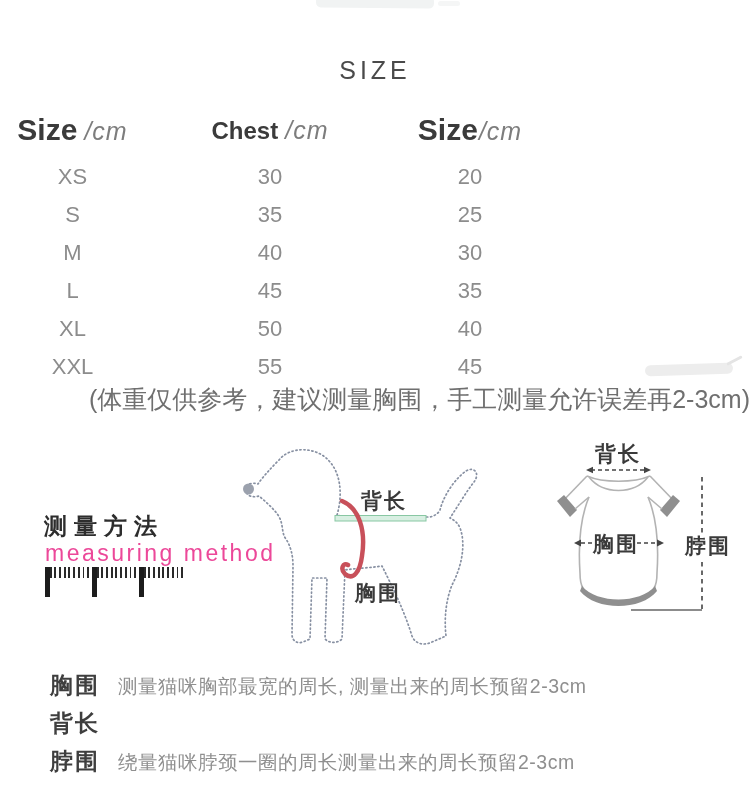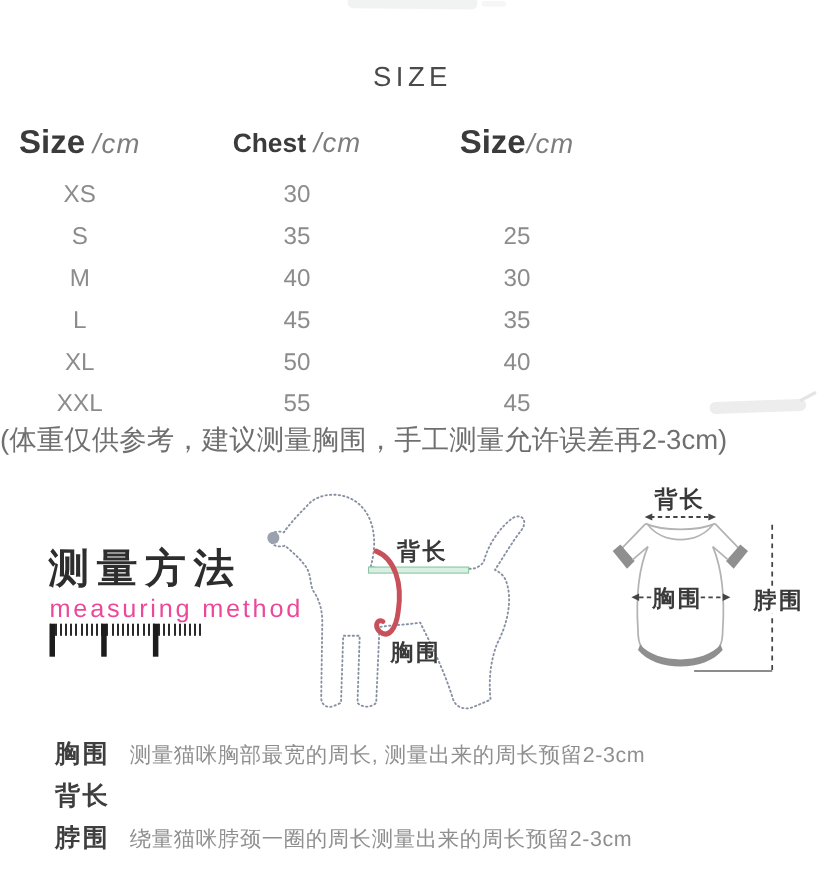--- a/index.html
+++ b/index.html
@@ -15,25 +15,25 @@
 
   .size-table{left:0;top:108px;width:545px;}
   .trow{display:grid;grid-template-columns:145px 250px 150px;height:38px;align-items:center;text-align:center;}
   .thead{height:44px;margin-bottom:6px;}
   .hname{font-weight:700;font-size:30px;color:#3b3b3b;}
   .c-chest .hname{font-size:24px;}
   .hunit{font-size:25px;font-weight:400;color:#7d7d7d;margin-left:7px;letter-spacing:1px;font-style:italic;}
   .c-back .hunit{margin-left:1px;}
   .tcell{font-size:22px;color:#8c8c8c;}
 
-  .table-note{left:0;top:383px;width:750px;text-align:left;font-size:25px;color:#6f6f6f;}
+  .table-note{left:0;top:383px;width:750px;text-align:right;font-size:25px;color:#6f6f6f;}
   .note-smudge{left:645px;top:364px;width:88px;height:11px;background:#ededed;border-radius:6px;transform:rotate(-2deg);}
   .note-smudge2{left:726px;top:359px;width:17px;height:3px;background:#e4e4e4;border-radius:2px;transform:rotate(-28deg);}
 
-  .method-zh{left:44px;top:492px;font-size:37px;font-weight:700;color:#2d2d2d;letter-spacing:7px;}
+  .method-zh{left:44px;top:511px;font-size:23px;font-weight:700;color:#2d2d2d;letter-spacing:7px;}
   .method-en{left:45px;top:540px;font-size:23px;color:#ec4899;letter-spacing:2.5px;}
   .ruler-wrap{left:45px;top:567px;width:141px;height:30px;}
   .ruler-ticks{position:absolute;left:0;top:0;width:141px;height:11px;
     background:repeating-linear-gradient(90deg,#2a2a2a 0 1.8px,transparent 1.8px 4.7px);}
   .ruler-bar{position:absolute;top:0;width:5px;height:30px;background:#1c1c1c;}
   .rb1{left:0;} .rb2{left:47px;} .rb3{left:94px;}
 
   .dog-svg{left:232px;top:438px;}
   .shirt-svg{left:545px;top:438px;}
   .svg-label{font-size:21px;font-weight:600;fill:#3a3a3a;letter-spacing:2px;
@@ -55,20 +55,21 @@
 
 <div class="abs size-table">
   <div class="trow thead">
     <div class="hcell c-size"><span class="hname">Size</span><span class="hunit">/cm</span></div>
     <div class="hcell c-chest"><span class="hname">Chest</span><span class="hunit">/cm</span></div>
     <div class="hcell c-back"><span class="hname">Size</span><span class="hunit">/cm</span></div>
   </div>
   <div class="trow">
     <div class="tcell">XS</div>
     <div class="tcell">30</div>
+    <div class="tcell">20</div>
   </div>
   <div class="trow">
     <div class="tcell">S</div>
     <div class="tcell">35</div>
     <div class="tcell">25</div>
   </div>
   <div class="trow">
     <div class="tcell">M</div>
     <div class="tcell">40</div>
     <div class="tcell">30</div>

